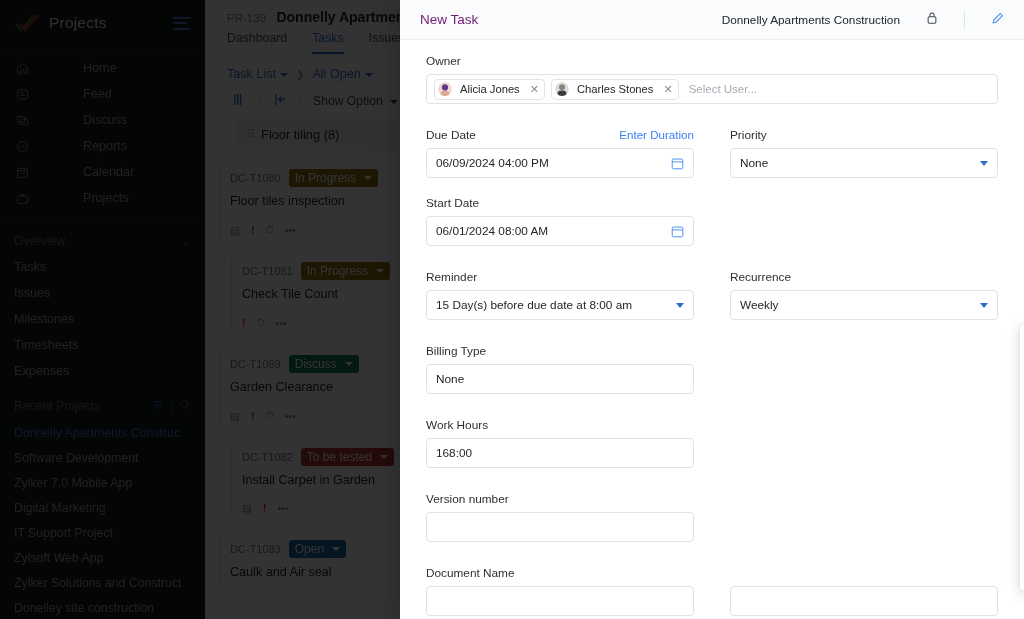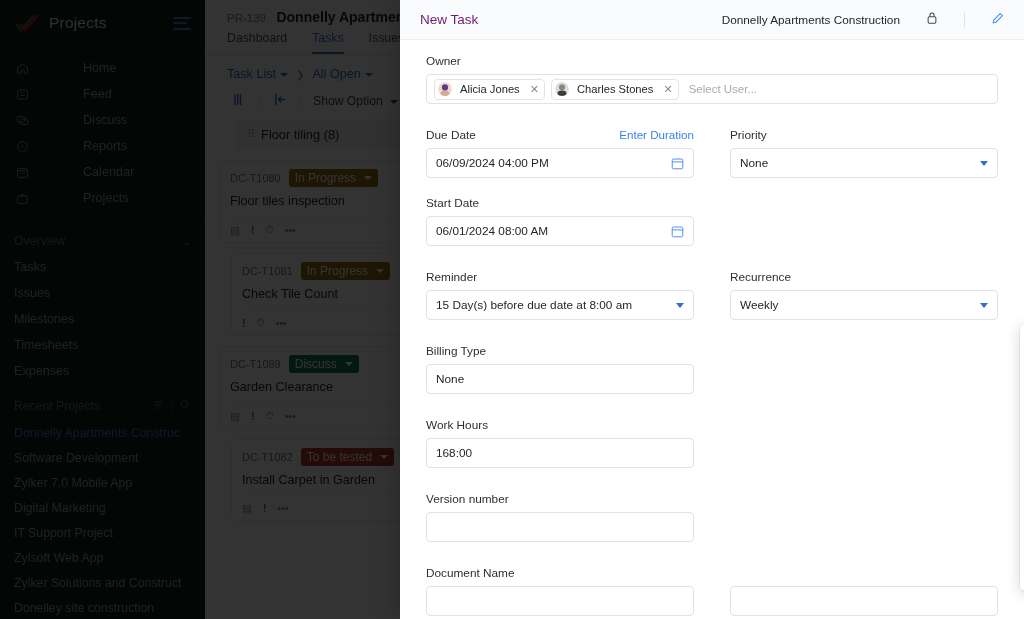--- a/index.html
+++ b/index.html
@@ -387,20 +387,30 @@
         <div class="tc-name">Install Carpet in Garden</div>
         <div class="tc-hr"></div>
         <div class="tc-row3">
           <span>▤</span>
           <span class="bang">!</span>
           <span>•••</span>
           <span class="tc-date">08/25/</span>
         </div>
       </div>
 
+      <div class="tcard">
+        <div class="tc-row1">
+          <span class="tc-id">DC-T1083</span>
+          <span class="tc-badge" style="background:#1568a8">
+              <span>Open</span> 
+              <i class="caret" style="border-top-color:#fff"></i>
+            </span>
+        </div>
+        <div class="tc-name">Caulk and Air seal</div>
+      </div>
     </div>
   </div>
 
   <div class="dim-overlay"></div>
 
   <div class="modal">
     <div class="m-head">
       <span class="m-title">New Task</span>
       <span class="m-right">
         <span class="m-proj">Donnelly Apartments Construction</span>

